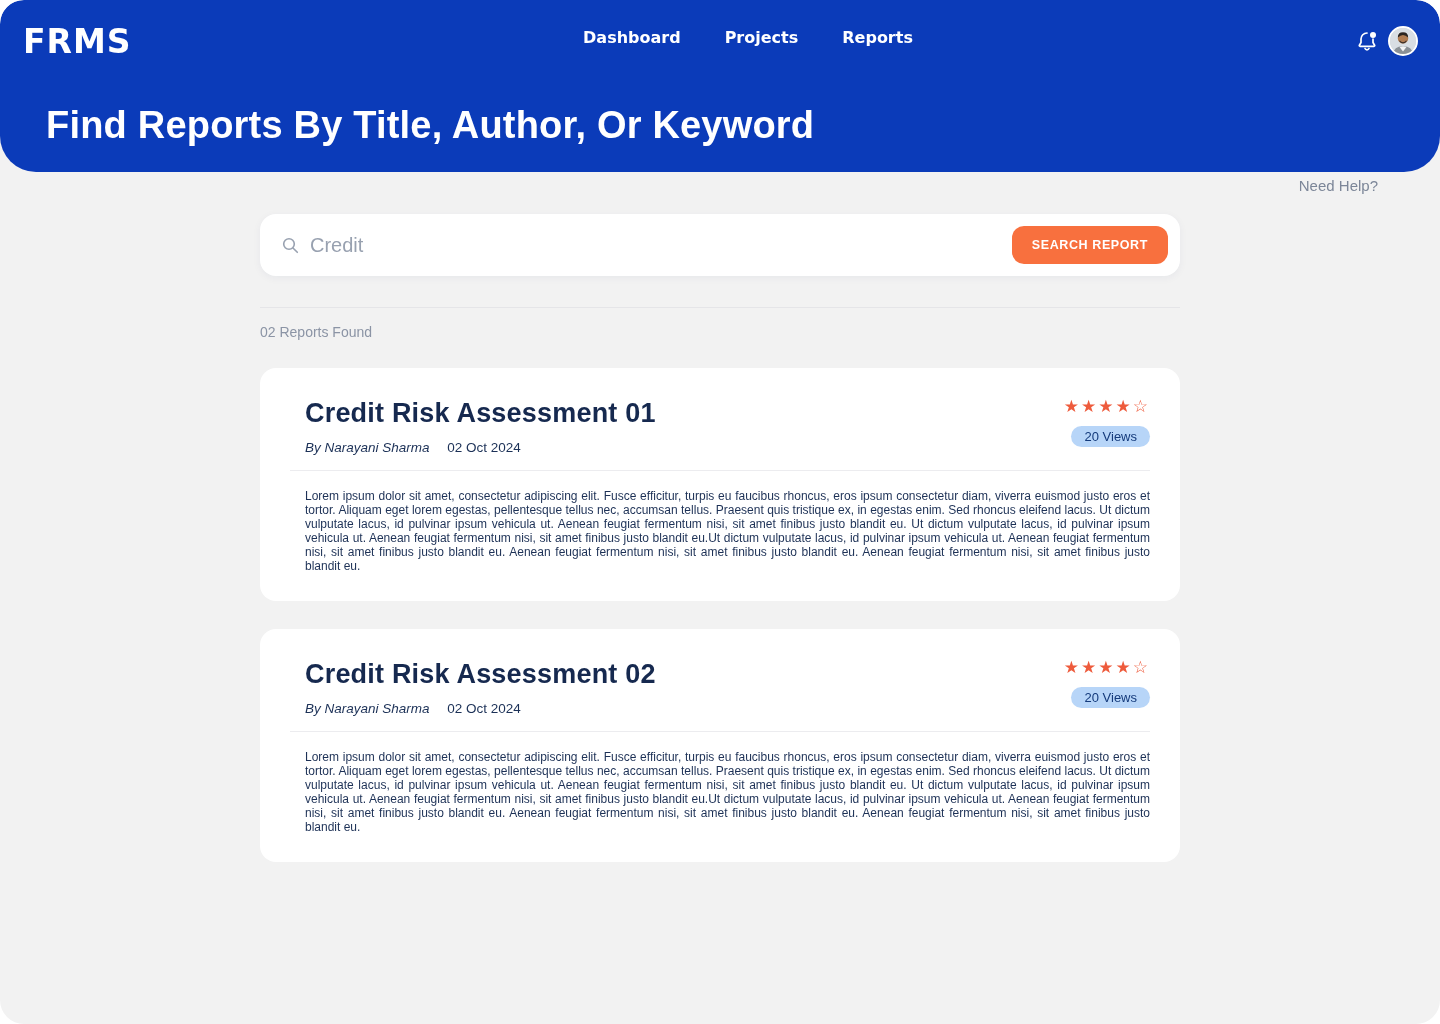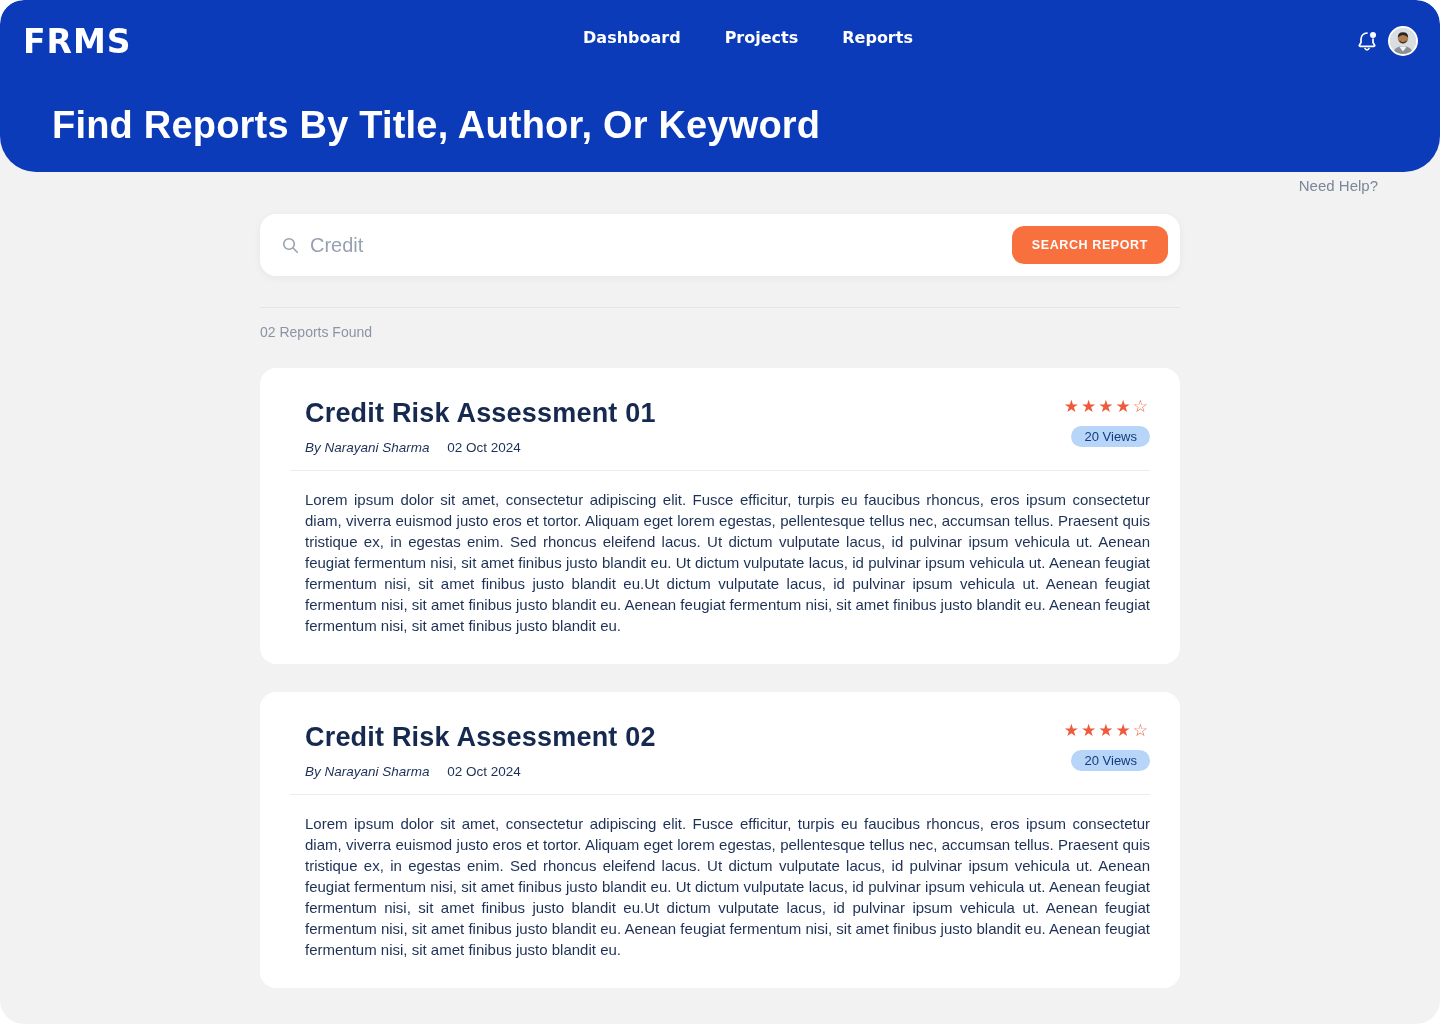--- a/index.html
+++ b/index.html
@@ -33,21 +33,21 @@
   .topbar-right { margin-left:auto; display:flex; align-items:center; gap:9px; }
   .bell { width:24px; height:24px; cursor:pointer; }
   .avatar {
     width:30px; height:30px; border-radius:50%; overflow:hidden;
     border:2px solid #ffffff; background:#cfd6dc; cursor:pointer;
   }
   .hero-text { padding:33px 0 0 46px; }
   .hero-subtitle { font-size:18px; font-weight:400; color:#ffffff; }
   .hero-title {
     margin-top:9px; font-size:38px; font-weight:600; color:#ffffff;
-    font-family:"Liberation Sans", sans-serif; letter-spacing:0.2px;margin-left:6px;
+    font-family:"Liberation Sans", sans-serif; letter-spacing:0.2px;
   }
   
   .help-row { text-align:right; padding:4px 62px 0 0; height:36px; }
   .help-link {
     color:#7C8698; font-size:15px; font-weight:500; text-decoration:none;
     font-family:"Liberation Sans", sans-serif; cursor:pointer;
   }
   
   .content { width:920px; margin:6px auto 0; }
   .search-card {
@@ -90,21 +90,21 @@
   .date { margin-left:14px; font-weight:500; }
   .card-meta { display:flex; flex-direction:column; align-items:flex-end; gap:11px; }
   .stars { font-size:17px; color:#EE5B3C; letter-spacing:2px; line-height:1; white-space:nowrap; }
   .views-badge {
     background:#B7D5F8; color:#143A7B; border-radius:11px;
     font-size:13px; font-weight:500; padding:3px 13px;
     font-family:"Liberation Sans", sans-serif;
   }
   .card-divider { border:none; border-top:1px solid #ECECEF; margin:15px 0 18px -15px; }
   .card-body {
-    font-size:15px; line-height:21px; color:#1D3156; text-align:justify;
+    font-size:12px; line-height:14px; color:#1D3156; text-align:justify;
     font-family:"Liberation Sans", sans-serif;
   }
 </style>
 </head>
 <body>
 
 <div class="page">
 
   <header class="hero">
     <div class="topbar">

